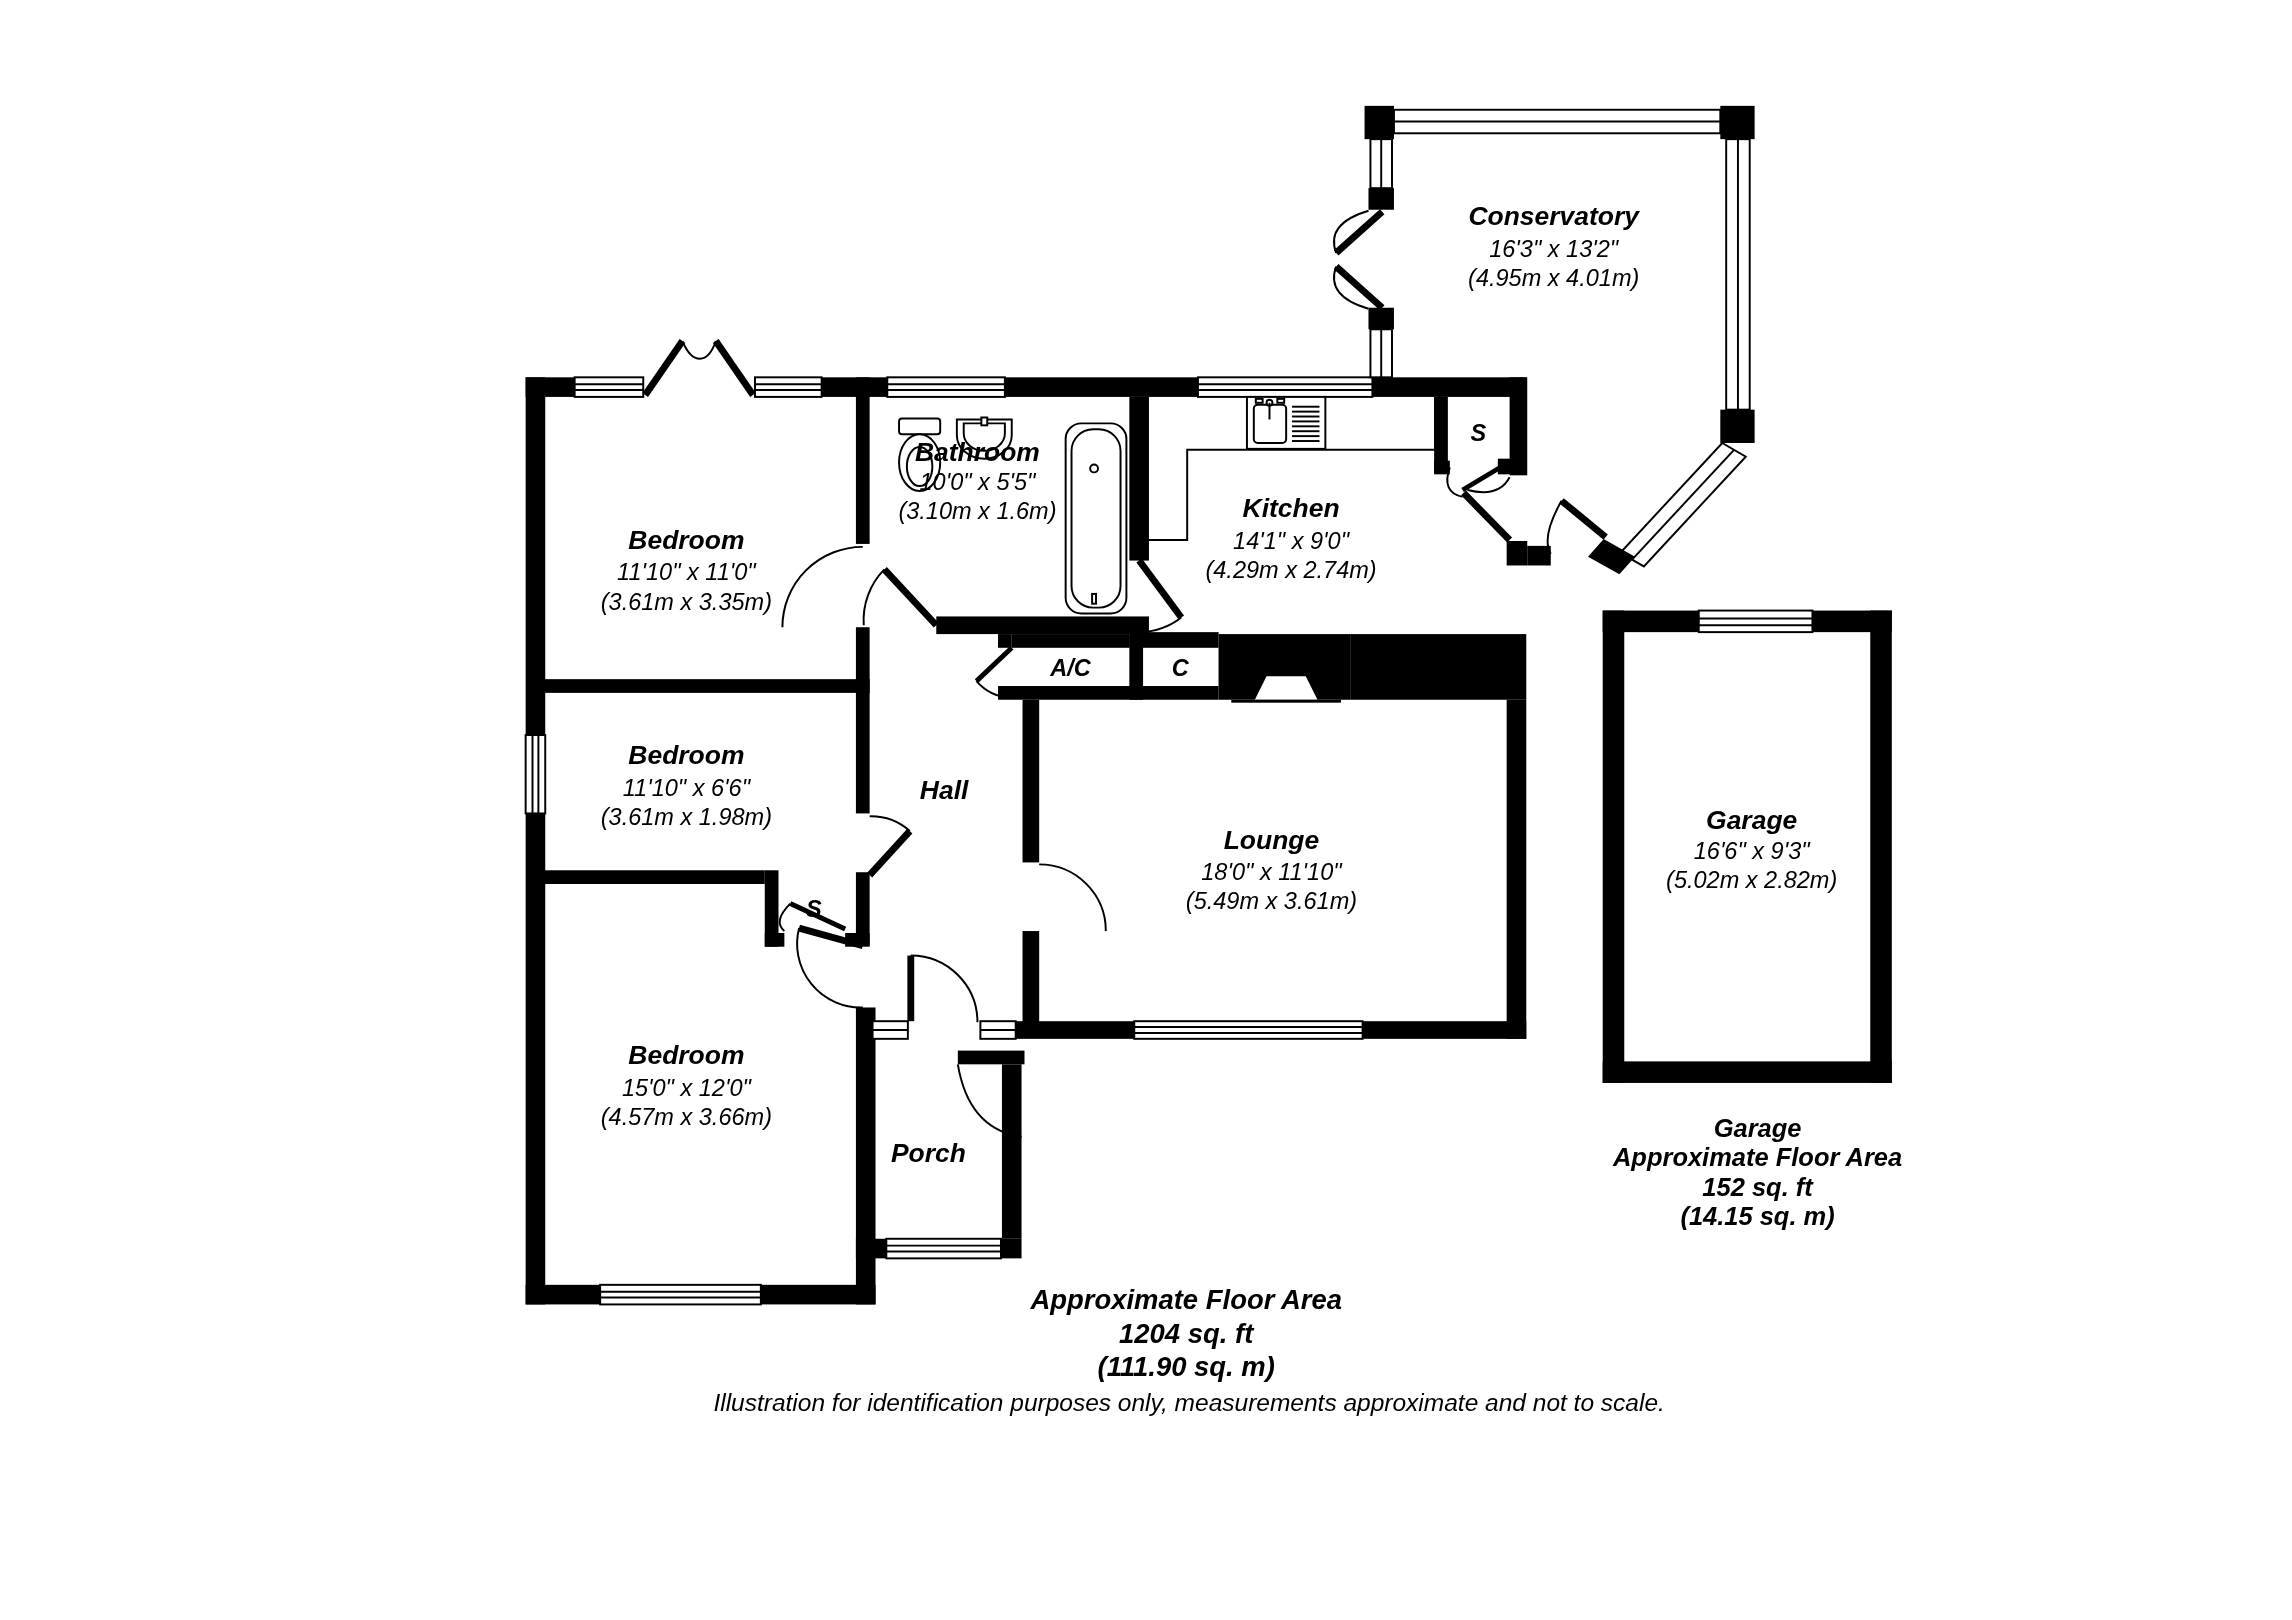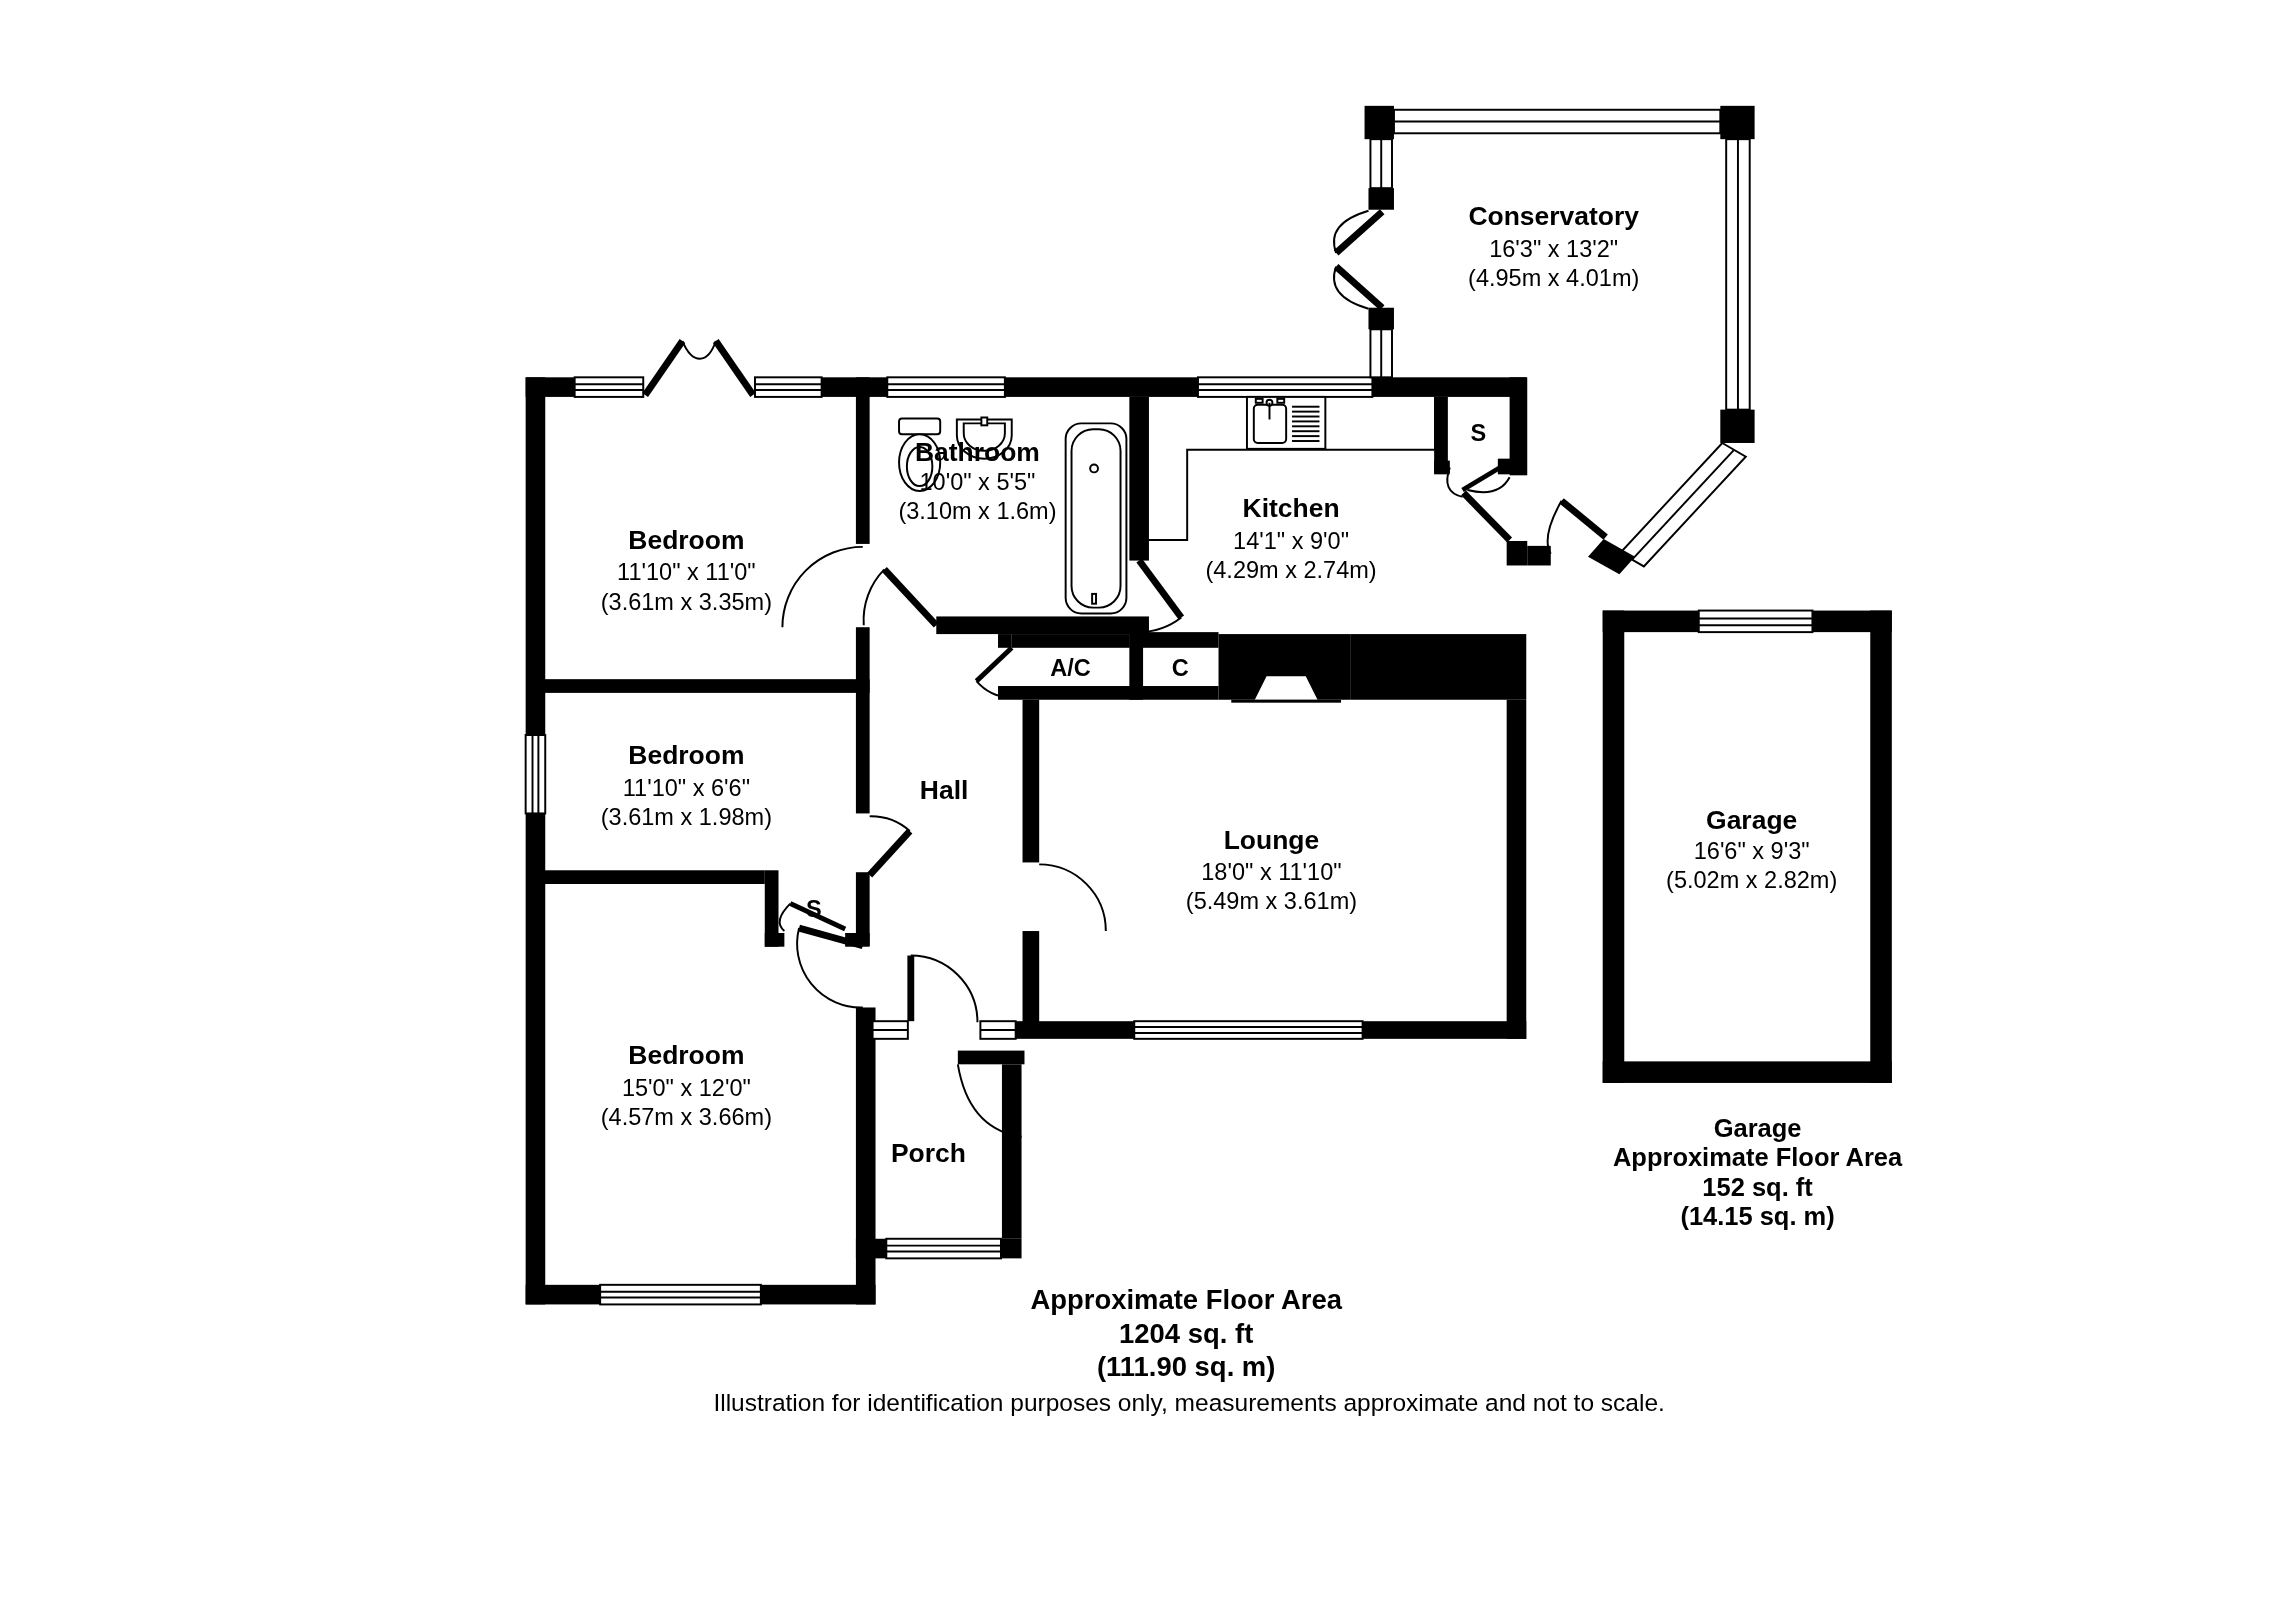--- a/index.html
+++ b/index.html
@@ -1,16 +1,16 @@
 <!DOCTYPE html>
 <html><head>
 <meta charset="utf-8">
 <style>
   html,body{margin:0;padding:0;background:#ffffff;}
-  .canvas{position:relative;width:2208px;height:1620px;background:#ffffff;overflow:hidden;}
+  .canvas{position:relative;width:2208px;height:1620px;background:#ffffff;overflow:hidden;font-style:italic;}
   svg{display:block;}
   text{font-family:"Liberation Sans", sans-serif;fill:#000;}
   .room-name{font-size:27px;font-weight:bold;text-anchor:middle;}
   .room-dim{font-size:24px;text-anchor:middle;}
   .closet-label{font-size:24px;font-weight:bold;text-anchor:middle;}
   .big-label{font-size:27px;font-weight:bold;text-anchor:middle;}
   .footer-bold{font-size:28px;font-weight:bold;text-anchor:middle;}
   .footer-note{font-size:25px;text-anchor:middle;}
   .garage-note{font-size:26px;font-weight:bold;text-anchor:middle;}
   .wall{fill:#000000;stroke:none;}

